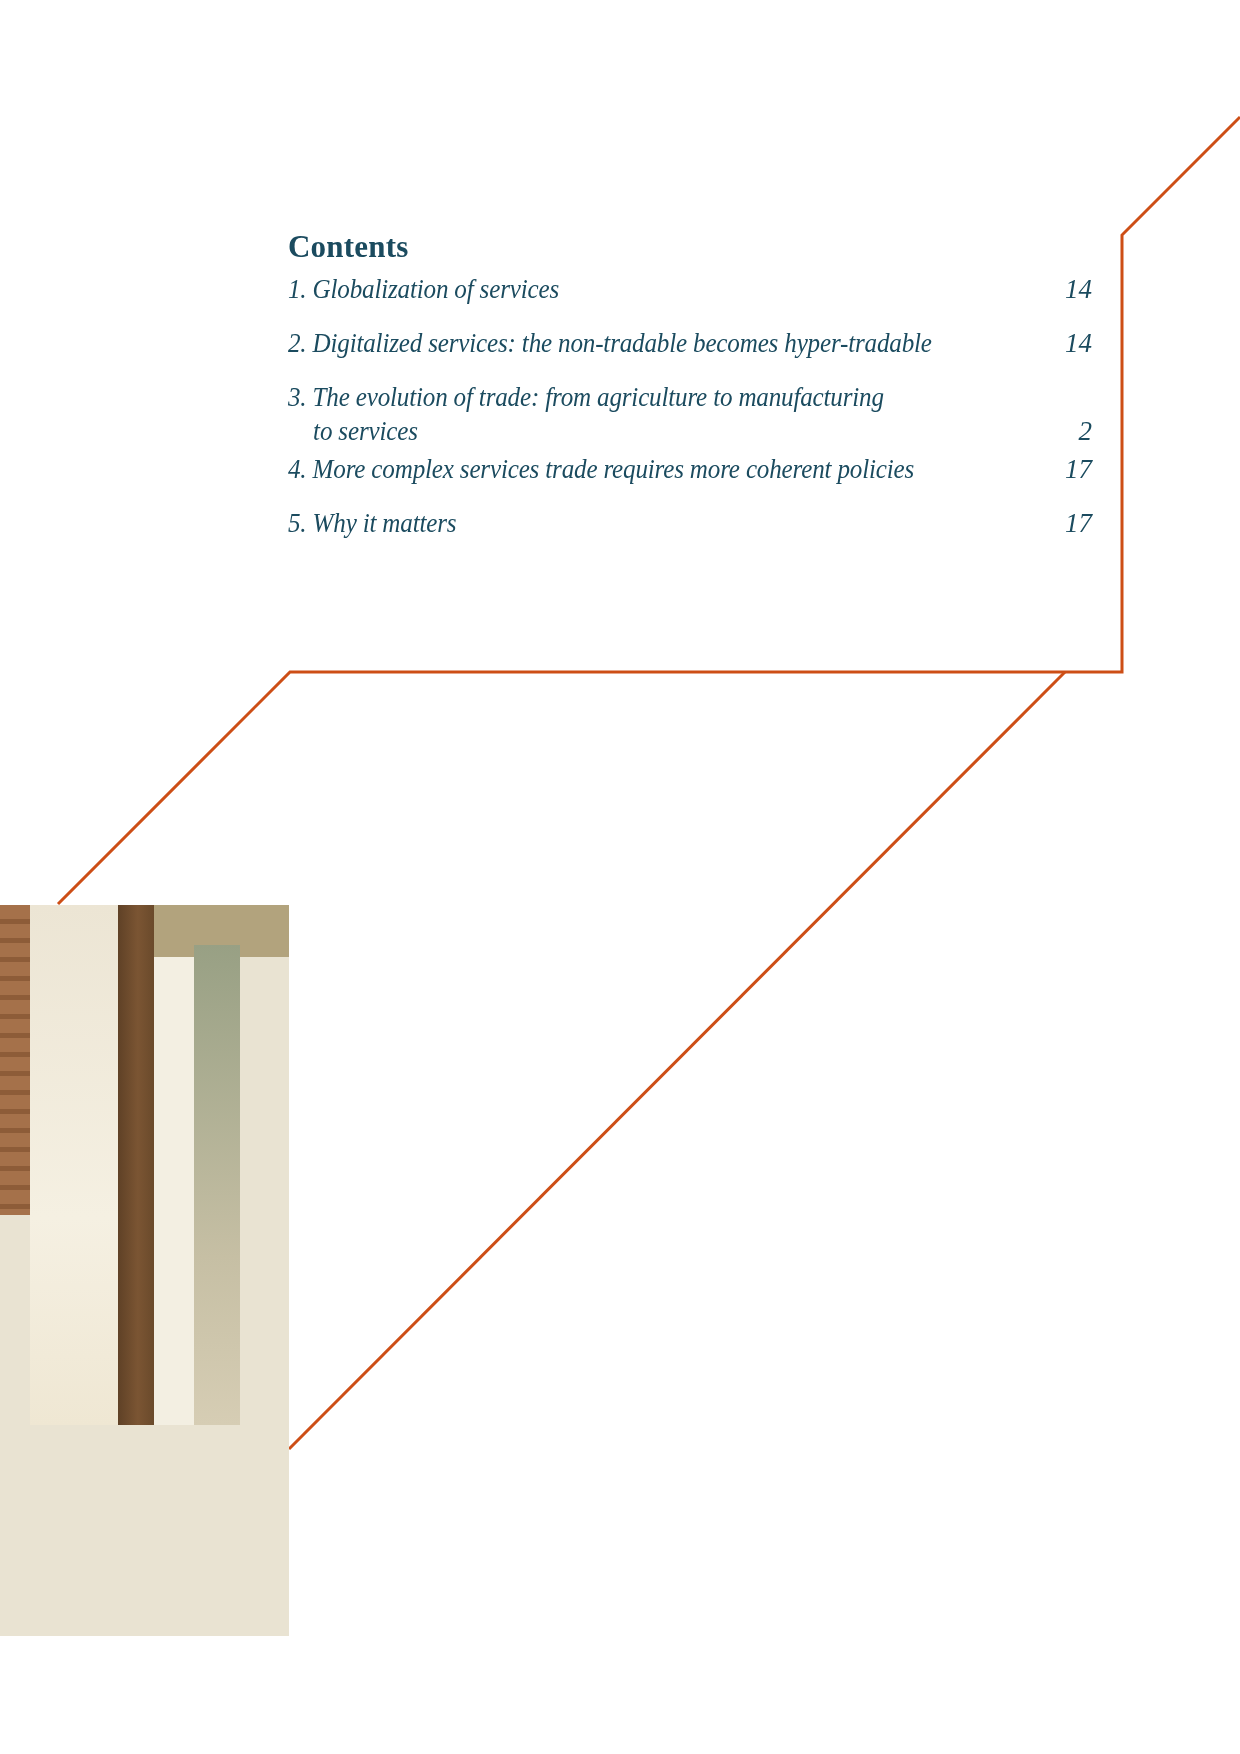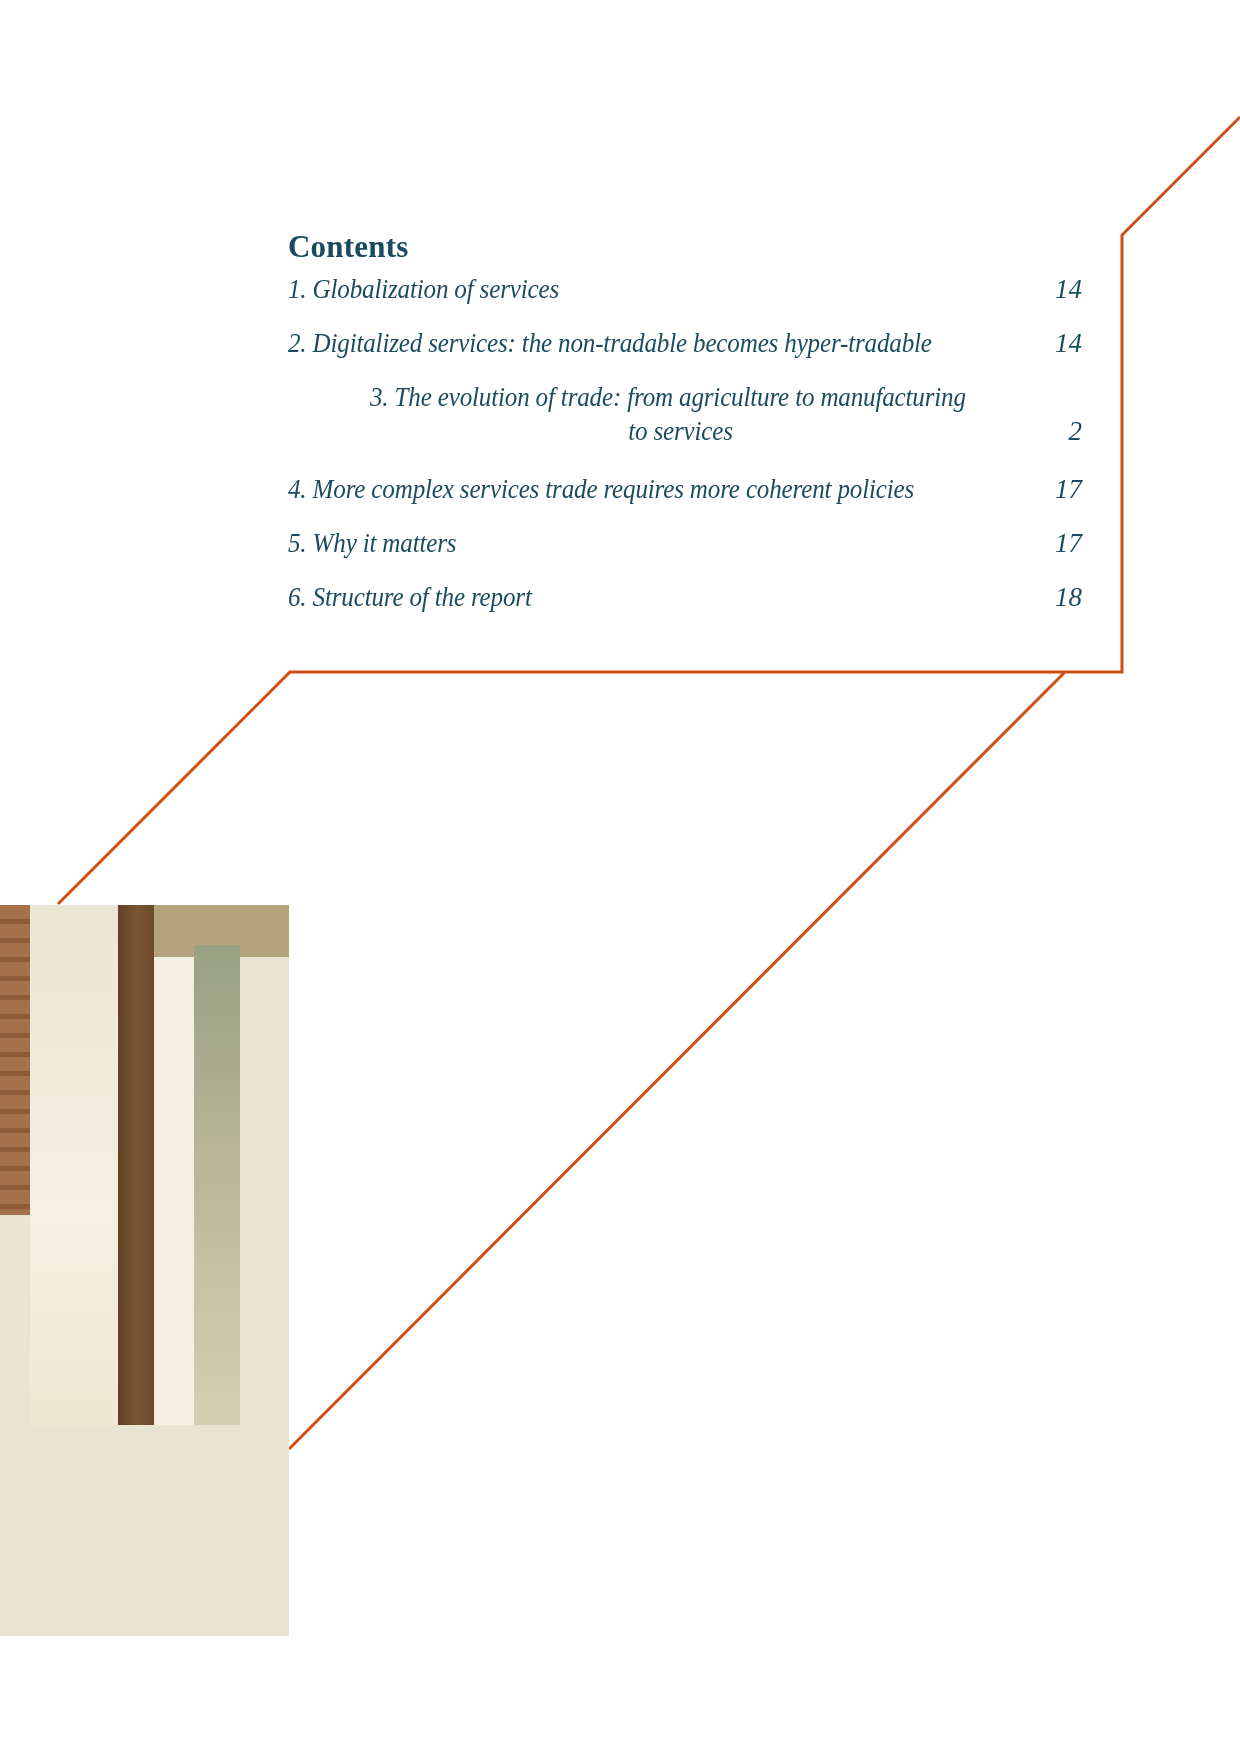--- a/index.html
+++ b/index.html
@@ -23,30 +23,30 @@
     position:absolute;left:288px;top:229px;
     font-size:31px;font-weight:700;letter-spacing:.2px;
     color:var(--text-teal,#1b4b5f);
   }
   .toc{
     position:absolute;left:288px;top:272px;width:804px;
     color:var(--text-teal,#1b4b5f);
     font-size:27px;line-height:34px;font-style:italic;
   }
   .toc-row{position:relative;margin-bottom:20px;}
-  .toc-row.two-line{margin-bottom:24px;text-align:center;}
+  .toc-row.two-line{margin-bottom:4px;}
   .toc-title{
     display:inline-block;
     white-space:pre;
     padding-left:27px;text-indent:-27px;
     transform:scaleX(.93);transform-origin:0 50%;
     letter-spacing:-0.2px;
   }
   .toc-page{
-    position:absolute;right:10px;bottom:0;
+    position:absolute;right:0;bottom:0;
     line-height:34px;
   }
   
   .photo{position:absolute;left:0;top:905px;width:289px;height:731px;overflow:hidden;background:#e9e3d2;}
   .photo *{position:absolute;}
   .ph-wood-left{left:0;top:0;width:30px;height:310px;
     background:repeating-linear-gradient(180deg,#a5714a 0 14px,#8d5c38 14px 19px);}
   .ph-win1{left:30px;top:0;width:88px;height:520px;background:linear-gradient(180deg,#ece5d4,#f5f0e2 60%,#efe7d3);}
   .ph-post{left:118px;top:0;width:36px;height:520px;background:linear-gradient(90deg,#5f4126,#7b5533 55%,#6a4a2b);}
   .ph-win2{left:154px;top:0;width:40px;height:520px;background:#f3efe2;}
@@ -120,24 +120,20 @@
       <span class="toc-page">2</span>
     </div>
     <div class="toc-row">
       <span class="toc-title">4. More complex services trade requires more coherent policies</span>
       <span class="toc-page">17</span>
     </div>
     <div class="toc-row">
       <span class="toc-title">5. Why it matters</span>
       <span class="toc-page">17</span>
     </div>
-    <div class="toc-row">
-      <span class="toc-title">6. Structure of the report</span>
-      <span class="toc-page">18</span>
-    </div>
   </div>
 
   <div class="photo" title="Two people talking across a wooden table; one with dark curly hair in a white dotted blouse, the other gesturing and holding a tablet">
     <div class="ph-wood-left"></div>
     <div class="ph-win1"></div>
     <div class="ph-post"></div>
     <div class="ph-win2"></div>
     <div class="ph-lintel"></div>
     <div class="ph-curtain"></div>
     <div class="ph-rightcol"></div>

